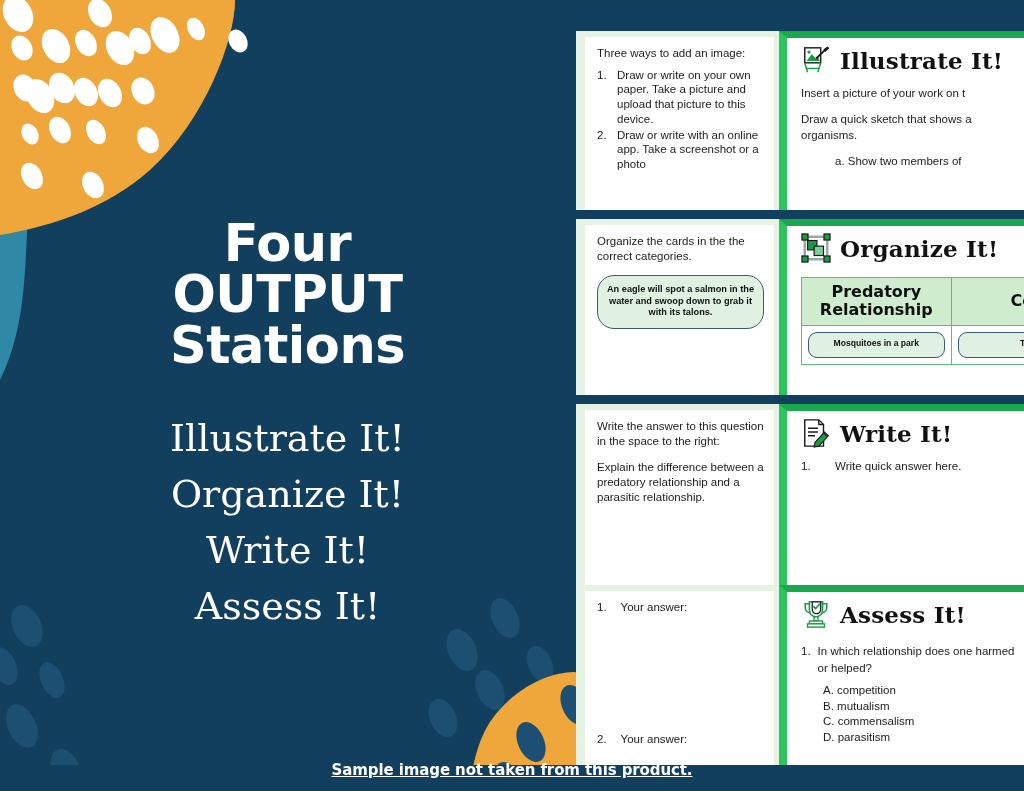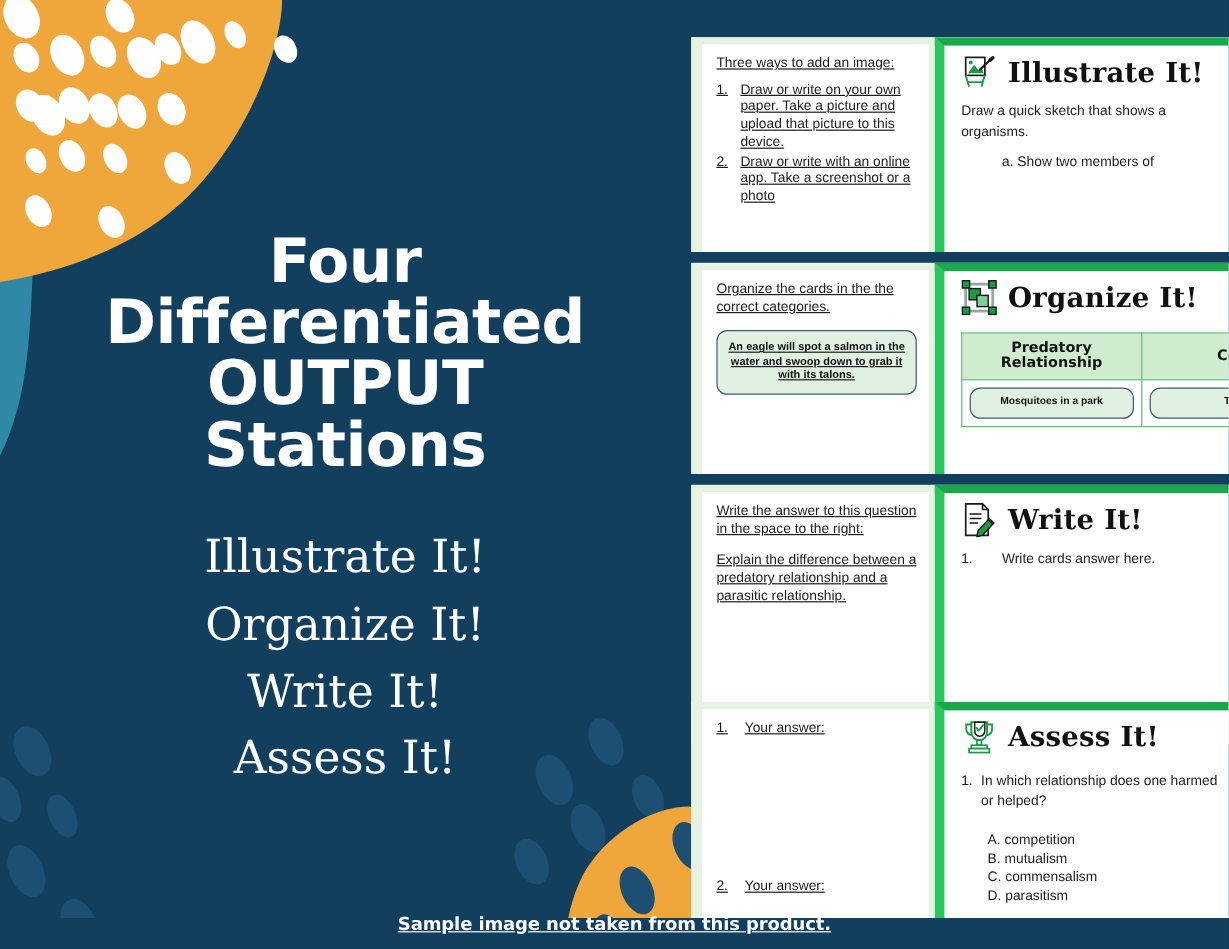--- a/index.html
+++ b/index.html
@@ -76,21 +76,20 @@
   }
   .card-left-inner{
     background:#ffffff;
     width:100%;height:100%;
     box-sizing:border-box;
     padding:9px 10px 4px 12px;
     font-size:11.5px;
     line-height:1.28;
     color:#1c1c1c;
     overflow:hidden;
-    text-decoration:underline;
   }
   .card-right{
     flex:1 1 auto;
     position:relative;
     background:#ffffff;
     border-top:7px solid #19a84b;
     border-left:8px solid #2cc45e;
     overflow:hidden;
   }
   .card-right::before{
@@ -131,21 +130,21 @@
     margin:14px 0 0 14px;
     width:300px;
     border-collapse:collapse;
     table-layout:fixed;
   }
   .otable th{
     border:1px solid #5bbd7a;
     background:#cfeccf;
     font-family:"DejaVu Sans", sans-serif;
     font-weight:700;
-    font-size:12px;
+    font-size:16px;
     color:#111;
     padding:5px 16px 6px;
     line-height:1.12;
     text-align:center;
   }
   .otable td{
     border:1px solid #5bbd7a;
     background:#ffffff;
     padding:6px 6px 0;
     vertical-align:top;
@@ -159,20 +158,21 @@
     line-height:1.22;
     text-align:center;
     padding:5px 4px 9px;
     color:#111;
     font-weight:700;
   }
   .card-left .pill{
     margin-top:12px;
     font-size:9.2px;
     padding:8px 6px 10px;
+    border-radius:17px;
   }
 
   
   .ic{width:30px;height:30px;flex:0 0 30px;display:block;}
 </style>
 </head>
 <body>
 
 <div id="stage">
 
@@ -232,21 +232,20 @@
       <ellipse cx="566" cy="786" rx="12" ry="20" transform="rotate(-24 566 786)"></ellipse>
       <ellipse cx="640" cy="706" rx="12" ry="19" transform="rotate(-24 640 706)"></ellipse>
     </g>
 
     <rect x="0" y="765" width="1024" height="26" fill="#123f5e"></rect>
   </svg>
 
   <div class="left-panel">
     <div class="title">
       <span class="ln">Four</span>
-      <span class="ln">Differentiated</span>
       <span class="ln">OUTPUT</span>
       <span class="ln">Stations</span>
     </div>
     <div class="stations">
       <span class="st">Illustrate It!</span>
       <span class="st">Organize It!</span>
       <span class="st">Write It!</span>
       <span class="st">Assess It!</span>
     </div>
   </div>
@@ -277,20 +276,21 @@
             <path d="M12 34 L23 19 L31 29 L36 23 L40 34 Z" fill="#1a9b45"></path>
             <path d="M8 38 L14 58" stroke="#1a9b45" stroke-width="3.2" fill="none"></path>
             <path d="M42 38 L36 58" stroke="#1a9b45" stroke-width="3.2" fill="none"></path>
             <path d="M12 50 L38 50" stroke="#1a9b45" stroke-width="3" fill="none"></path>
             <path d="M33 28 L56 6" stroke="#1a1a1a" stroke-width="4" fill="none" stroke-linecap="round"></path>
             <path d="M48 9 L57 3 L60 7 L52 15 Z" fill="#1a1a1a"></path>
           </svg>
           <span class="ttl">Illustrate It!</span>
         </div>
         <div class="rbody">
+          <p>Insert a picture of your work on t</p>
           <p>Draw a quick sketch that shows a organisms.</p>
           <div class="sub">a.    Show two members of</div>
         </div>
       </div>
     </div>
 
     <div class="card" style="top:219px;height:176px;">
       <div class="card-left">
         <div class="card-left-inner">
           <div>Organize the cards in the the correct categories.</div>
@@ -345,21 +345,21 @@
             <path d="M15 22 H36 M15 30 H36 M15 38 H30" stroke="#1a1a1a" stroke-width="3" fill="none"></path>
             <path d="M30 52 L50 30 L58 38 L38 60 L28 62 Z" fill="#1a9b45" stroke="#1a1a1a" stroke-width="2.6"></path>
             <path d="M48 32 L56 40" stroke="#1a1a1a" stroke-width="2.2"></path>
           </svg>
           <span class="ttl">Write It!</span>
         </div>
         <div class="rbody">
           <ul class="ol">
             <li>
               <span class="num" style="width:26px">1.</span>
-              <span>Write cards answer here.</span>
+              <span>Write quick answer here.</span>
             </li>
           </ul>
         </div>
       </div>
     </div>
 
     <div class="card" style="top:585px;height:180px;">
       <div class="card-left">
         <div class="card-left-inner" style="display:flex;flex-direction:column;justify-content:space-between;padding-bottom:18px;">
           <div style="display:flex;gap:14px;">
@@ -384,21 +384,21 @@
             <rect x="18" y="47" width="28" height="6" fill="#fff" stroke="#1a9b45" stroke-width="3"></rect>
             <rect x="14" y="53" width="36" height="7" fill="#fff" stroke="#1a9b45" stroke-width="3"></rect>
           </svg>
           <span class="ttl">Assess It!</span>
         </div>
         <div class="rbody" style="padding-top:14px;">
           <div style="display:flex;gap:7px;">
             <span>1.</span>
             <span>In which relationship does one harmed or helped?</span>
           </div>
-          <div style="padding-left:22px;margin-top:17px;line-height:1.35;">
+          <div style="padding-left:22px;margin-top:7px;line-height:1.35;">
             <div>A.  competition</div>
             <div>B.  mutualism</div>
             <div>C.  commensalism</div>
             <div>D.  parasitism</div>
           </div>
         </div>
       </div>
     </div>
 
   </div>

